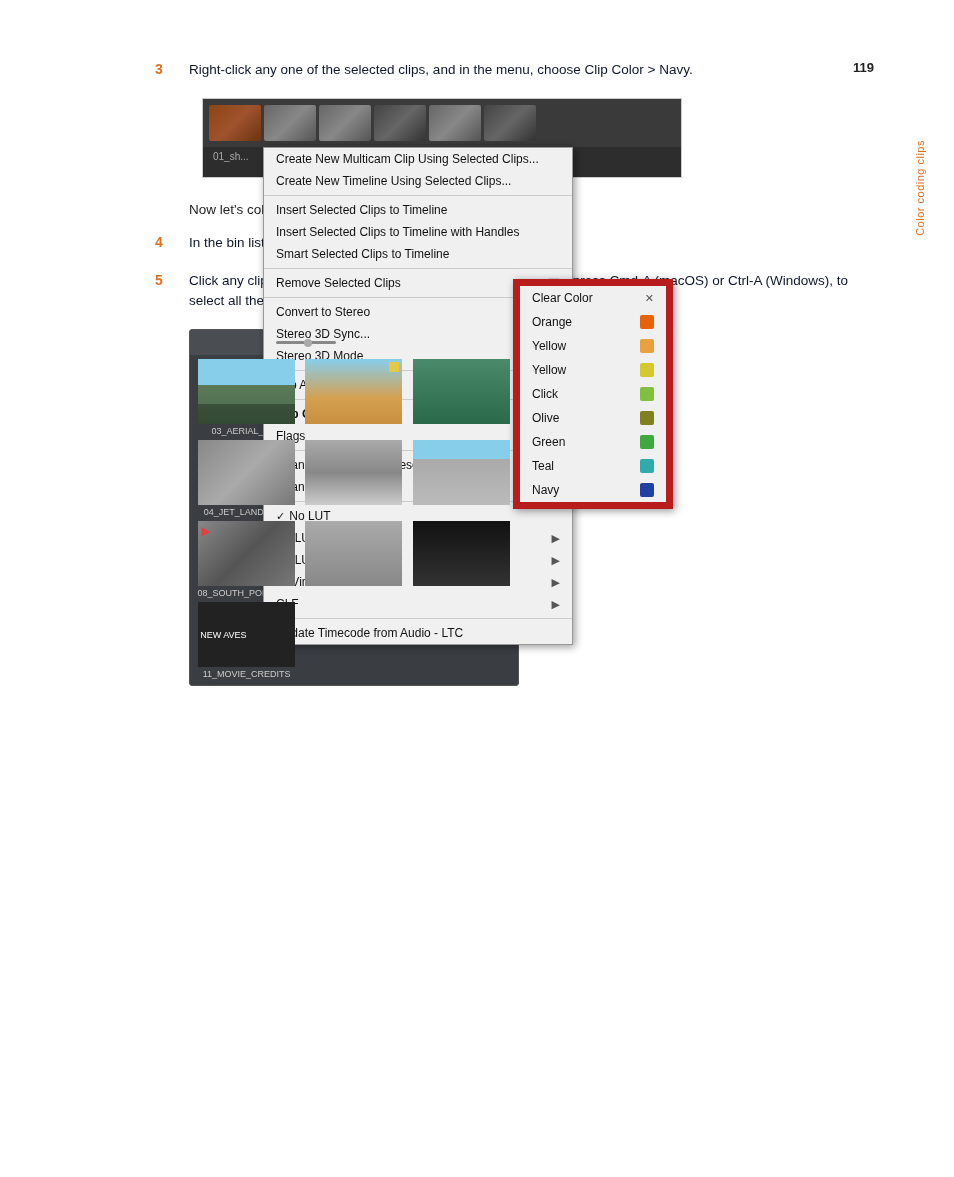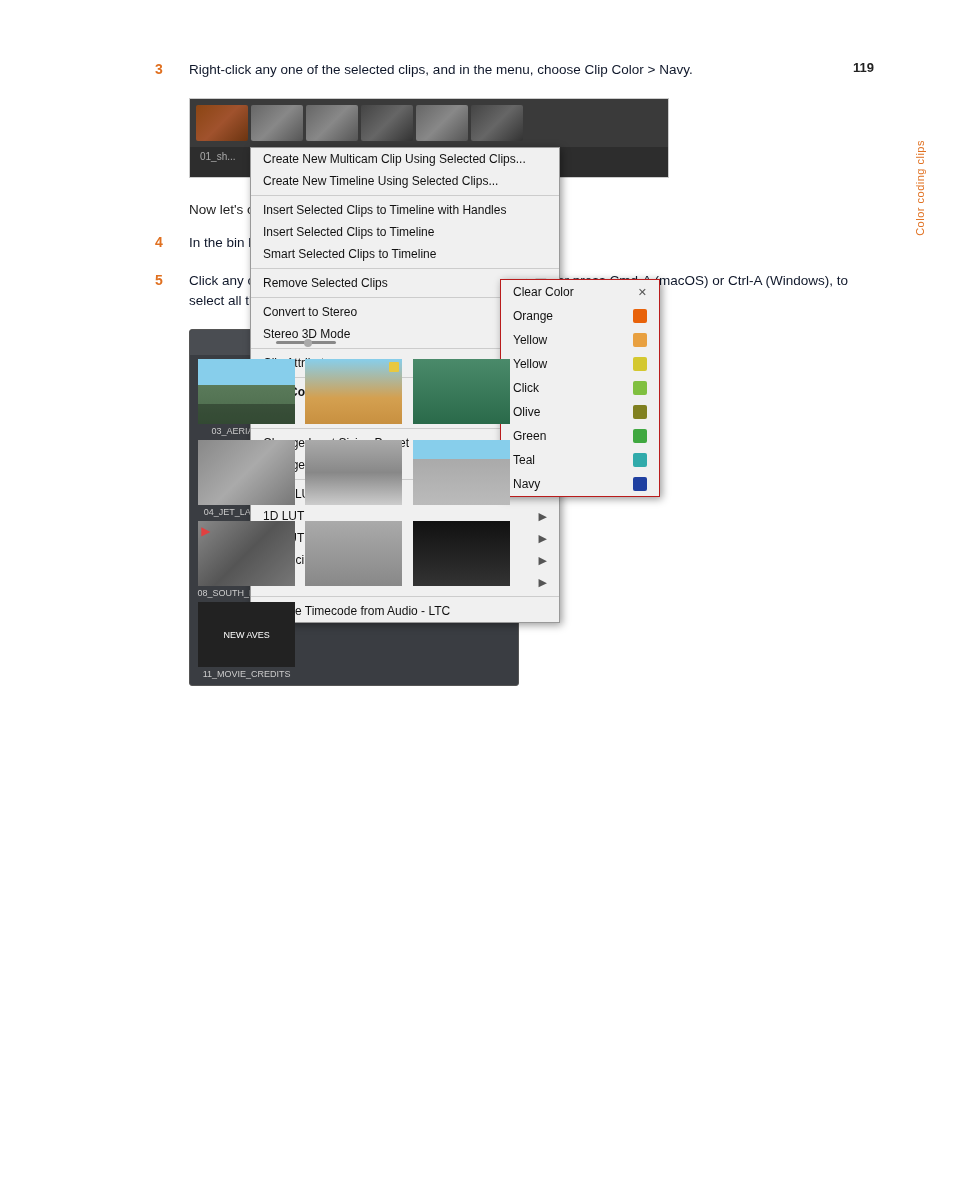--- a/index.html
+++ b/index.html
@@ -61,21 +61,21 @@
       position: absolute;
       top: 60px;
       right: 80px;
       font-size: 13px;
       font-weight: bold;
       color: #222;
     }
 
     
     .screenshot-container {
-      margin: 14px 0 22px 34px;
+      margin: 14px 0 22px 47px;
       border: 1px solid #ccc;
       background: #2d2d2d;
       width: 480px;
       position: relative;
       font-size: 12px;
     }
 
     
     .filmstrip {
       display: flex;
@@ -164,21 +164,21 @@
       margin-right: 4px;
       font-size: 11px;
     }
 
     
     .submenu {
       position: absolute;
       left: 310px;
       top: 180px;
       background: #f0f0f0;
-      border: 1px solid #b91c1c;
+      border: 7px solid #b91c1c;
       box-shadow: 2px 2px 8px rgba(0,0,0,0.4);
       width: 160px;
     }
 
     .submenu-item {
       padding: 5px 12px;
       font-size: 12px;
       color: #111;
       display: flex;
       align-items: center;
@@ -292,21 +292,20 @@
     }
 
     .media-thumb-bayarea {
       background: linear-gradient(180deg, #1a3a6a 0%, #2a4a8a 50%, #1a2a5a 100%);
     }
 
     .media-thumb-credits {
       background: #222;
       display: flex;
       align-items: center;
-      justify-content: center;
       color: #fff;
       font-size: 9px;
       text-align: center;
     }
 
     .media-label {
       font-size: 9px;
       color: #ccc;
       text-align: center;
       padding: 2px 0;
@@ -363,30 +362,31 @@
       <div class="thumb thumb-dark"></div>
       <div class="thumb thumb-gray"></div>
       <div class="thumb thumb-dark"></div>
     </div>
     <div class="side-clip">01_sh...</div>
 
     <div class="context-menu">
       <div class="menu-item">Create New Multicam Clip Using Selected Clips...</div>
       <div class="menu-item">Create New Timeline Using Selected Clips...</div>
       <div class="menu-separator"></div>
+      <div class="menu-item">Insert Selected Clips to Timeline</div>
       <div class="menu-item">Insert Selected Clips to Timeline with Handles</div>
-      <div class="menu-item">Insert Selected Clips to Timeline</div>
       <div class="menu-item">Smart Selected Clips to Timeline</div>
       <div class="menu-separator"></div>
       <div class="menu-item">
         <span>Remove Selected Clips</span>
         <span class="shortcut">⇧⌫</span>
       </div>
       <div class="menu-separator"></div>
       <div class="menu-item">Convert to Stereo</div>
+      <div class="menu-item">Stereo 3D Sync...</div>
       <div class="menu-item">
         <span>Stereo 3D Mode</span>
         <span class="arrow">▶</span>
       </div>
       <div class="menu-separator"></div>
       <div class="menu-item">Clip Attributes...</div>
       <div class="menu-separator"></div>
       <div class="menu-item highlighted">
         <span style="font-weight:bold;">Clip Color</span>
         <span class="arrow">▶</span>

